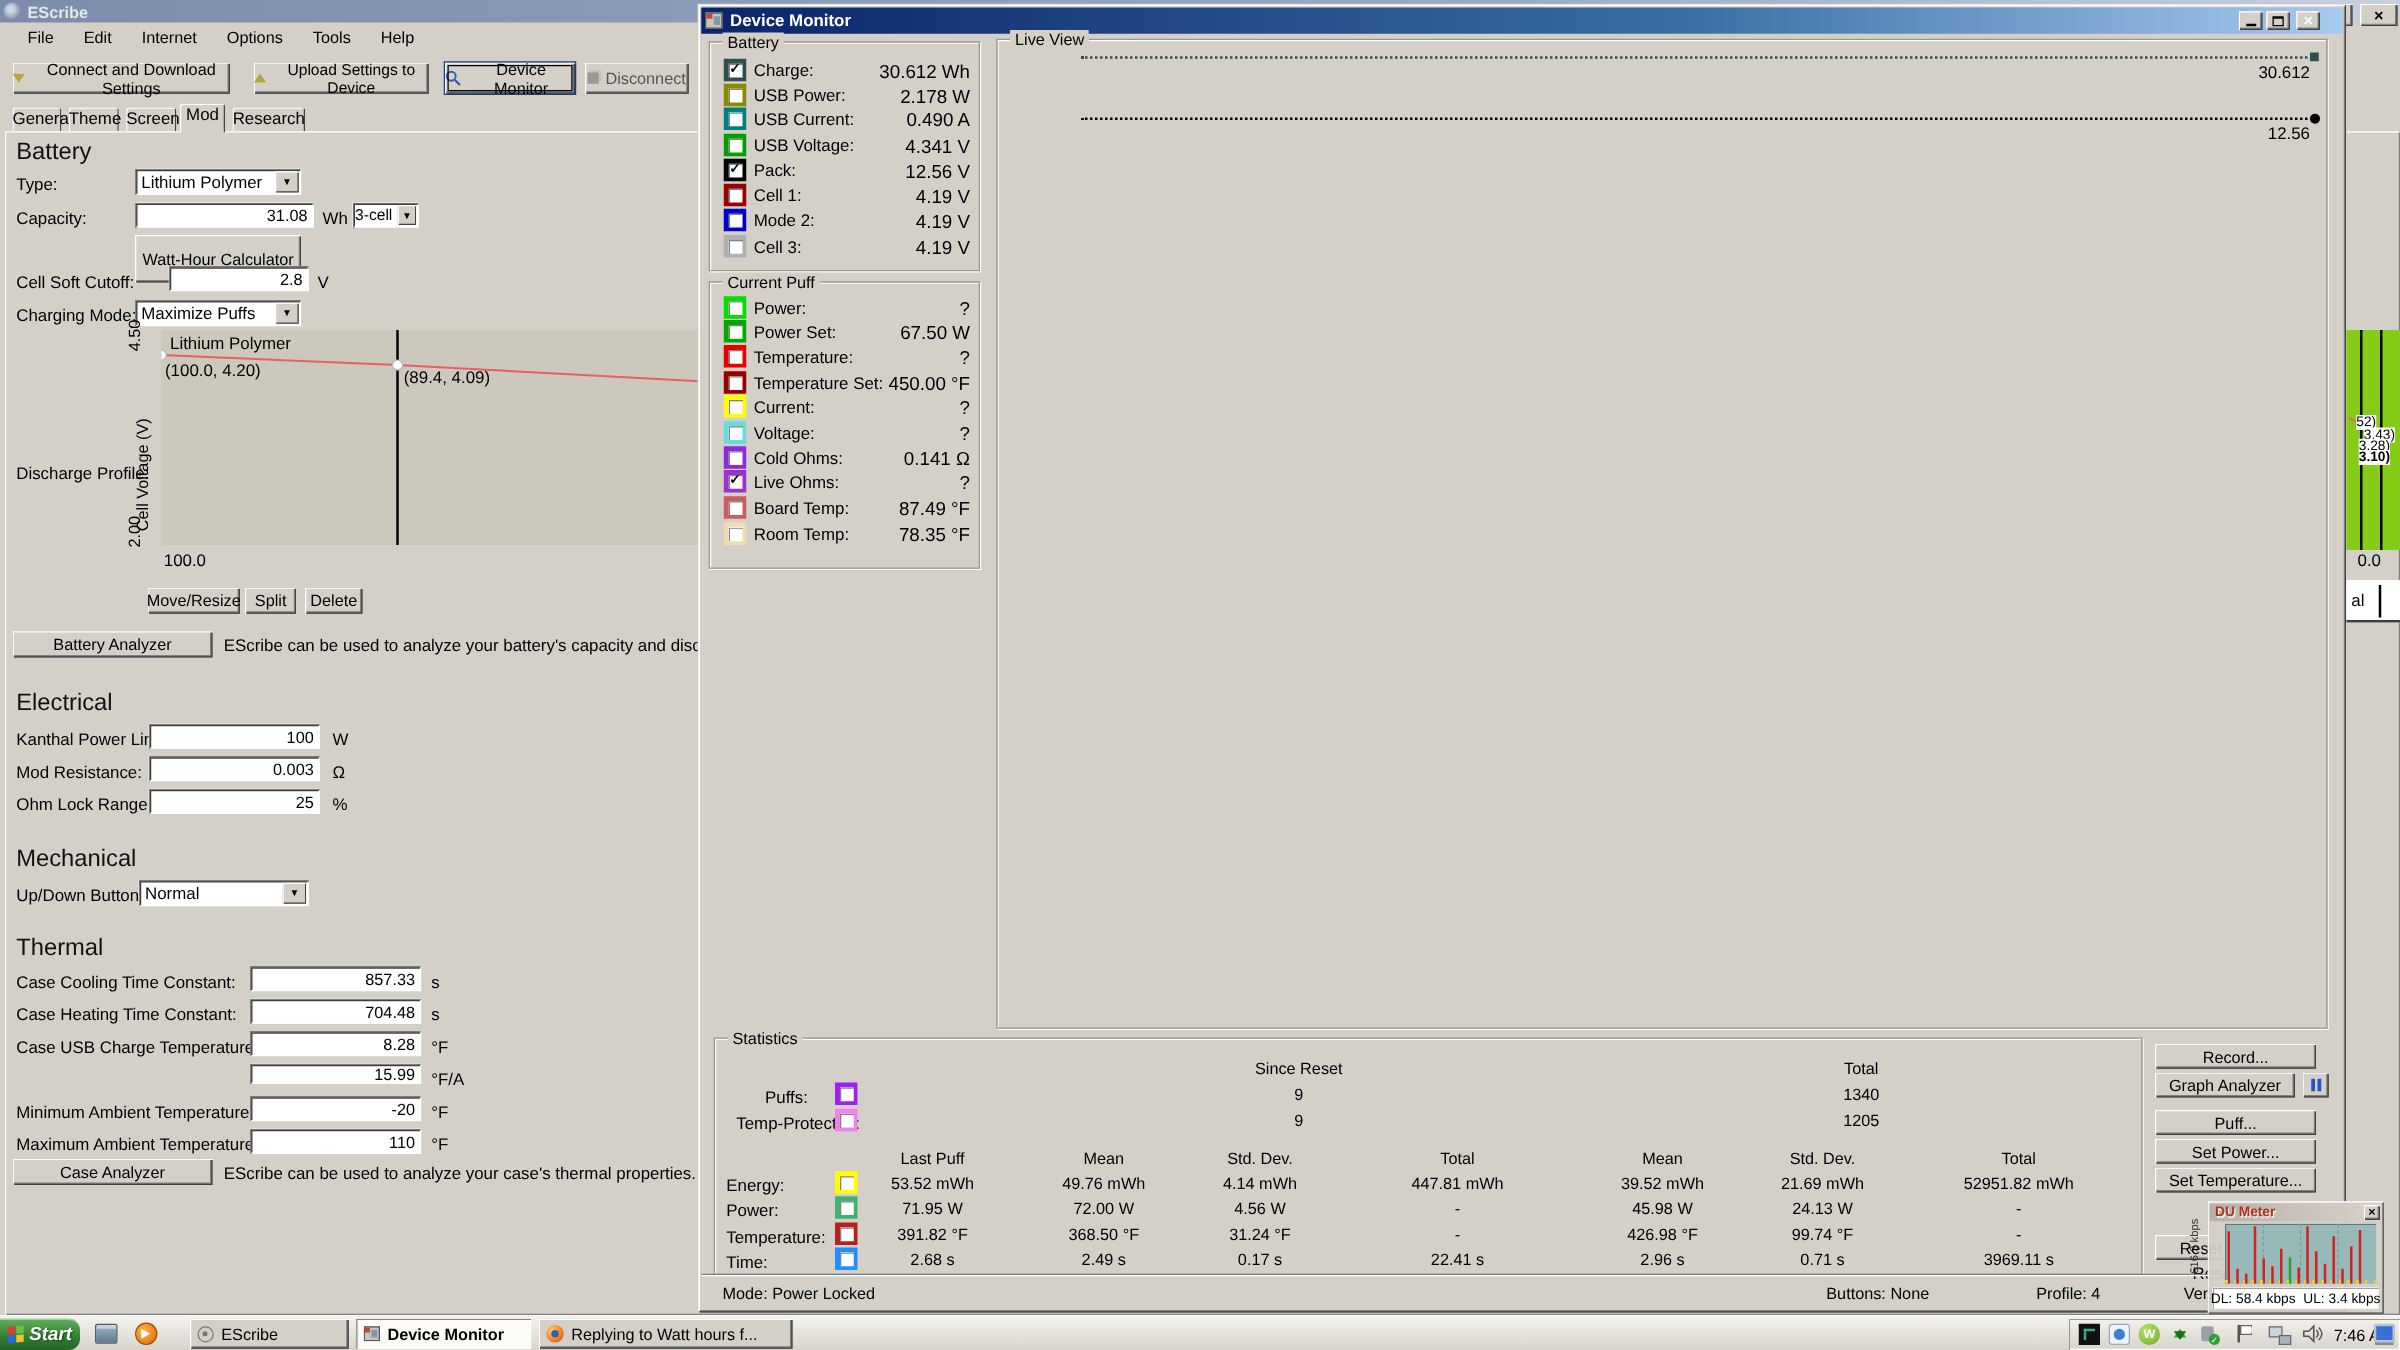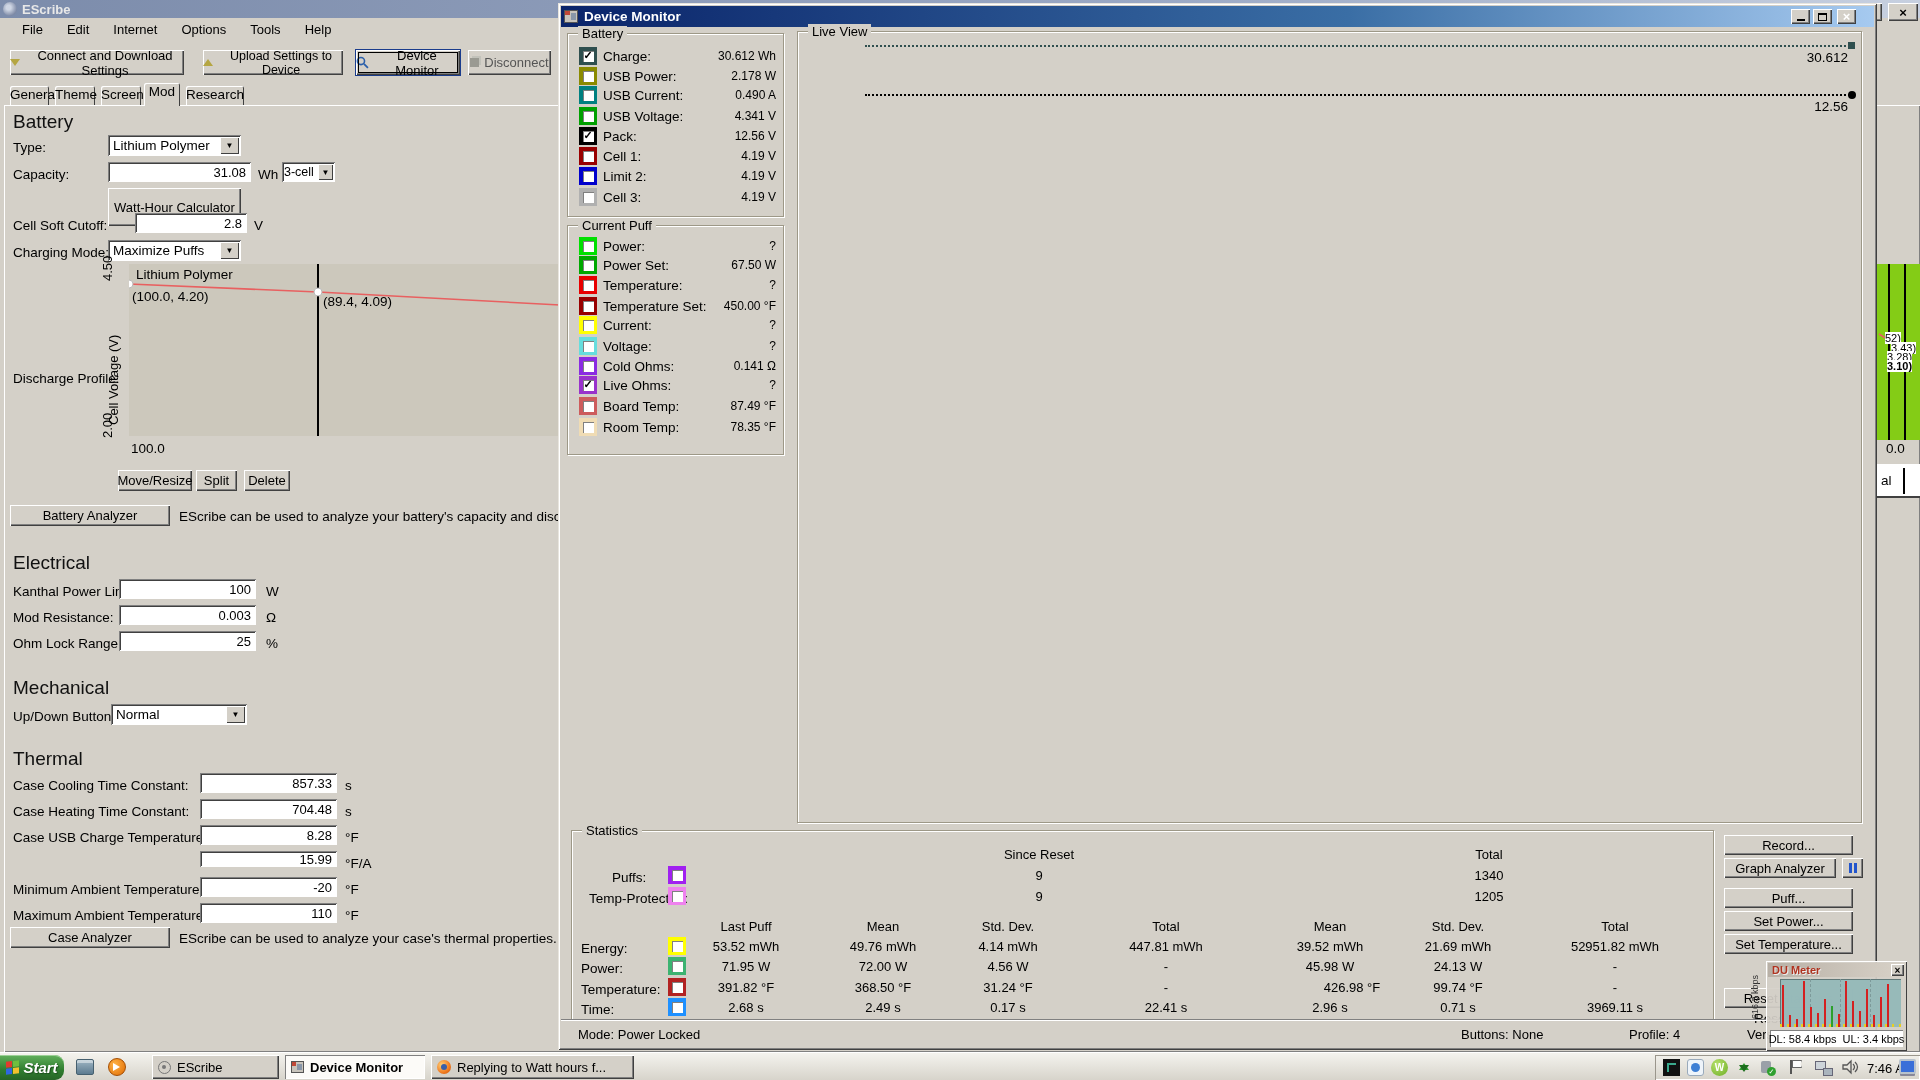--- a/index.html
+++ b/index.html
@@ -20,21 +20,21 @@
 
   
   .swatch { width:18px; height:18px; background:var(--sw,#888); display:inline-flex; align-items:center; justify-content:center; }
   .swatch .inner { width:11px; height:11px; background:#fff; box-shadow: inset 1px 1px 0 #808080; display:flex; align-items:center; justify-content:center; font-size:11px; font-weight:bold; color:#000; line-height:1; }
   .swatch .inner::after { content:""; }
   .swatch.on .inner::after { content:"\2713"; margin-top:-2px; }
 
   .chkrow { position:absolute; left:0; width:100%; height:20px; }
   .chkrow .swatch { position:absolute; left:11px; top:0; }
   .chkrow .cl { position:absolute; left:35px; top:2px; font-size:13.5px; white-space:nowrap; }
-  .chkrow .cv { position:absolute; right:7px; top:2px; font-size:12px; white-space:nowrap; }
+  .chkrow .cv { position:absolute; right:7px; top:2px; font-size:15px; white-space:nowrap; }
 
   .sc { position:absolute; width:160px; margin-left:-80px; text-align:center; font-size:13px; white-space:nowrap; }
 
   
   .tb-active { background:linear-gradient(90deg,#0a246a,#3a6ea5 60%,#a6caf0); color:#fff; font-weight:bold; }
   .tb-inactive { background:linear-gradient(90deg,#7c8cab,#9aa8c4 60%,#c7d0e0); color:#e8e8e8; font-weight:bold; }
 
   .tab { position:absolute; top:86px; height:19px; background:#d4d0c8; box-shadow: inset 1px 1px 0 #fff, inset -1px 0 0 #404040; border-top-left-radius:2px; border-top-right-radius:2px; text-align:center; font-size:13.5px; padding-top:1px; }
   .tab.active { top:83px; height:23px; z-index:3; box-shadow: inset 1px 1px 0 #fff, inset -1px 0 0 #404040, 0 2px 0 #d4d0c8; }
 
@@ -285,21 +285,21 @@
         <span class="swatch" style="--sw: #990000;">
             <span class="inner"></span>
           </span>
         <span class="cl">Cell 1:</span>
           <span class="cv">4.19 V</span>
       </div>
       <div class="chkrow" style="top:133px;">
         <span class="swatch" style="--sw: #0000cc;">
             <span class="inner"></span>
           </span>
-        <span class="cl">Limit 2:</span>
+        <span class="cl">Mode 2:</span>
           <span class="cv">4.19 V</span>
       </div>
       <div class="chkrow" style="top:154px;">
         <span class="swatch" style="--sw: #b0b0b0;">
             <span class="inner"></span>
           </span>
         <span class="cl">Cell 3:</span>
           <span class="cv">4.19 V</span>
       </div>
     </div>
@@ -441,21 +441,21 @@
       <span class="sc" style="left:1043px;top:128px;">-</span>
 
       <span class="abs lbl" style="left:9px;top:151px;">Temperature:</span>
       <span class="swatch abs" style="left: 96px; top: 147px; --sw: #b22222;">
           <span class="inner"></span>
         </span>
       <span class="sc" style="left:174px;top:149px;">391.82 °F</span>
       <span class="sc" style="left:311px;top:149px;">368.50 °F</span>
       <span class="sc" style="left:436px;top:149px;">31.24 °F</span>
       <span class="sc" style="left:594px;top:149px;">-</span>
-      <span class="sc" style="left:780px;top:149px;">426.98 °F</span>
+      <span class="sc" style="left:758px;top:149px;">426.98 °F</span>
       <span class="sc" style="left:886px;top:149px;">99.74 °F</span>
       <span class="sc" style="left:1043px;top:149px;">-</span>
 
       <span class="abs lbl" style="left:9px;top:171px;">Time:</span>
       <span class="swatch abs" style="left: 96px; top: 167px; --sw: #1e90ff;">
           <span class="inner"></span>
         </span>
       <span class="sc" style="left:174px;top:169px;">2.68 s</span>
       <span class="sc" style="left:311px;top:169px;">2.49 s</span>
       <span class="sc" style="left:436px;top:169px;">0.17 s</span>

